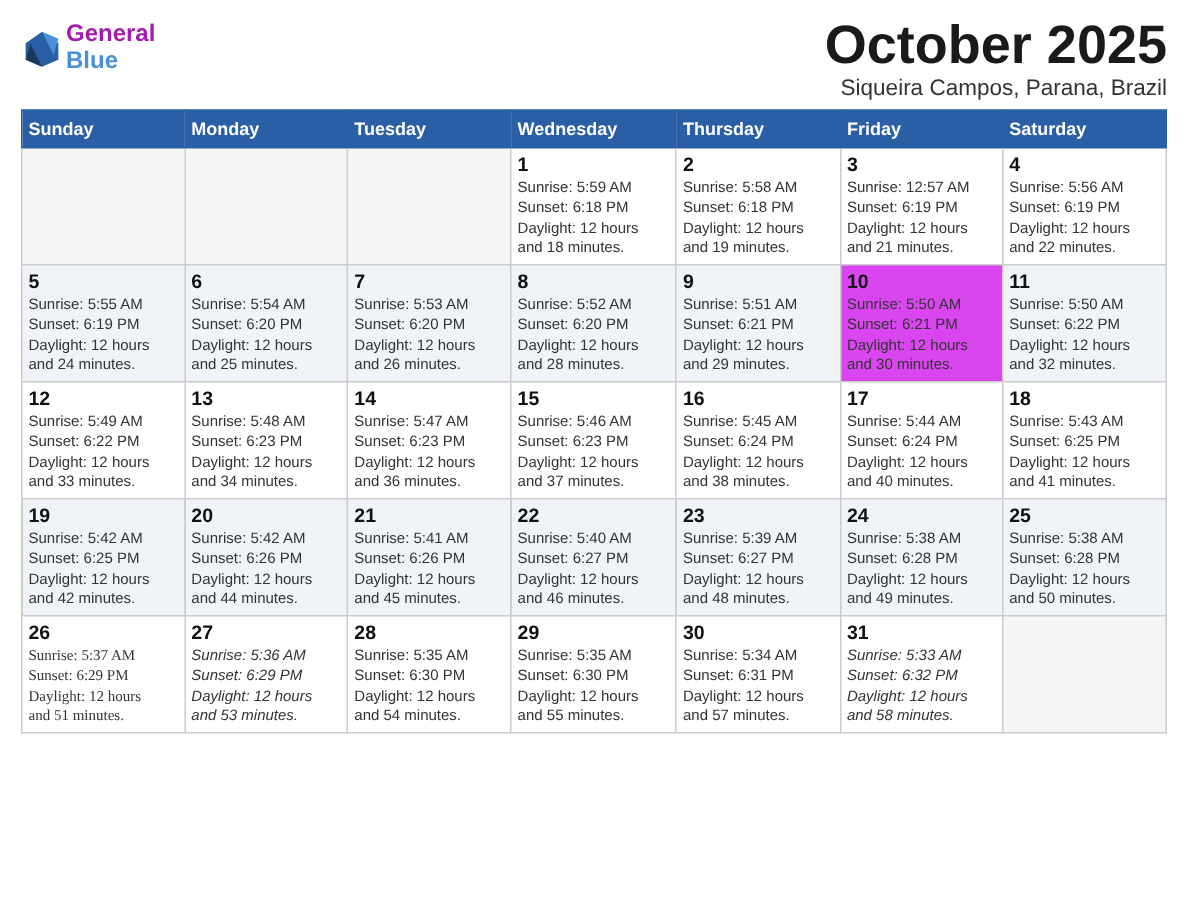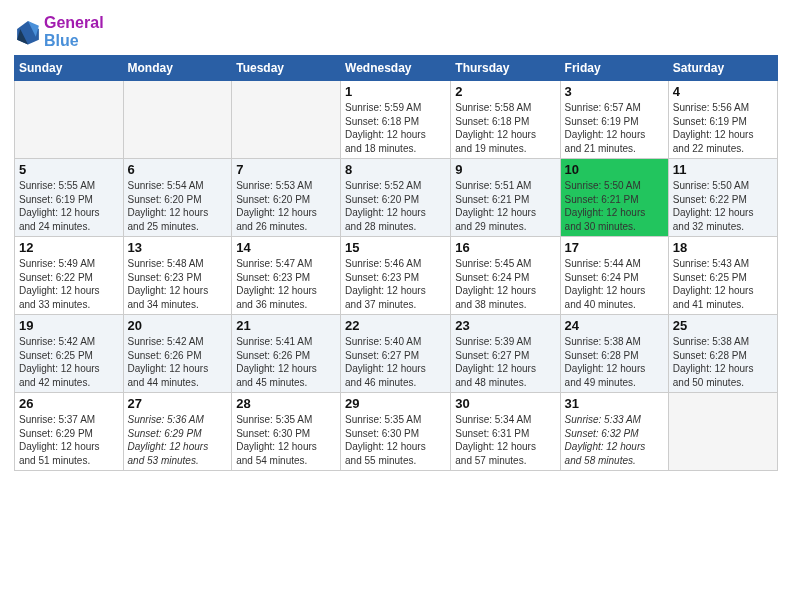--- a/index.html
+++ b/index.html
@@ -88,20 +88,24 @@
     <div class="logo">
       <svg class="logo-icon" viewBox="0 0 36 36">
         <polygon points="18,4 32,14 32,28 18,34 4,28 4,14" fill="#2a5fa5"></polygon>
         <polygon points="18,4 32,10 28,24" fill="#4a90d9"></polygon>
         <polygon points="18,34 4,28 8,14" fill="#1a3a5c"></polygon>
       </svg>
       <div>
         <div style="font-size:16px;font-weight:bold;color:#a21caf;line-height:1.1;">General</div>
         <div style="font-size:16px;font-weight:bold;color:#4a90d9;line-height:1.1;">Blue</div>
       </div>
+    </div>
+    <div class="title-block">
+      <div class="month-title">October 2025</div>
+      <div class="location">Siqueira Campos, Parana, Brazil</div>
     </div>
   </div>
 
   <table class="calendar">
     <thead>
       <tr>
         <th>Sunday</th>
         <th>Monday</th>
         <th>Tuesday</th>
         <th>Wednesday</th>
@@ -124,21 +128,21 @@
           </td>
           <td style="background: rgb(255, 255, 255);">
             <div class="day-num">2</div>
             <div class="day-info" style="white-space: pre-line;">Sunrise: 5:58 AM
 Sunset: 6:18 PM
 Daylight: 12 hours
 and 19 minutes.</div>
           </td>
           <td style="background: rgb(255, 255, 255);">
             <div class="day-num">3</div>
-            <div class="day-info" style="white-space: pre-line;">Sunrise: 6:57 AM
+            <div class="day-info" style="white-space: pre-line;">Sunrise: 12:57 AM
 Sunset: 6:19 PM
 Daylight: 12 hours
 and 21 minutes.</div>
           </td>
           <td style="background: rgb(255, 255, 255);">
             <div class="day-num">4</div>
             <div class="day-info" style="white-space: pre-line;">Sunrise: 5:56 AM
 Sunset: 6:19 PM
 Daylight: 12 hours
 and 22 minutes.</div>
@@ -173,21 +177,21 @@
 Daylight: 12 hours
 and 28 minutes.</div>
           </td>
           <td style="background: rgb(240, 244, 248);">
             <div class="day-num">9</div>
             <div class="day-info" style="white-space: pre-line;">Sunrise: 5:51 AM
 Sunset: 6:21 PM
 Daylight: 12 hours
 and 29 minutes.</div>
           </td>
-          <td style="background: #22c55e;">
+          <td style="background: #d946ef;">
             <div class="day-num">10</div>
             <div class="day-info" style="white-space: pre-line;">Sunrise: 5:50 AM
 Sunset: 6:21 PM
 Daylight: 12 hours
 and 30 minutes.</div>
           </td>
           <td style="background: rgb(240, 244, 248);">
             <div class="day-num">11</div>
             <div class="day-info" style="white-space: pre-line;">Sunrise: 5:50 AM
 Sunset: 6:22 PM
@@ -293,21 +297,21 @@
             <div class="day-num">25</div>
             <div class="day-info" style="white-space: pre-line;">Sunrise: 5:38 AM
 Sunset: 6:28 PM
 Daylight: 12 hours
 and 50 minutes.</div>
           </td>
         </tr>
         <tr style="background: rgb(255, 255, 255); margin-left: 48px;">
           <td style="background: rgb(255, 255, 255);">
             <div class="day-num">26</div>
-            <div class="day-info" style="white-space: pre-line;">Sunrise: 5:37 AM
+            <div class="day-info" style="white-space: pre-line; font-family: Liberation Serif, serif;">Sunrise: 5:37 AM
 Sunset: 6:29 PM
 Daylight: 12 hours
 and 51 minutes.</div>
           </td>
           <td style="background: rgb(255, 255, 255);">
             <div class="day-num">27</div>
             <div class="day-info" style="white-space: pre-line; font-style: italic;">Sunrise: 5:36 AM
 Sunset: 6:29 PM
 Daylight: 12 hours
 and 53 minutes.</div>

